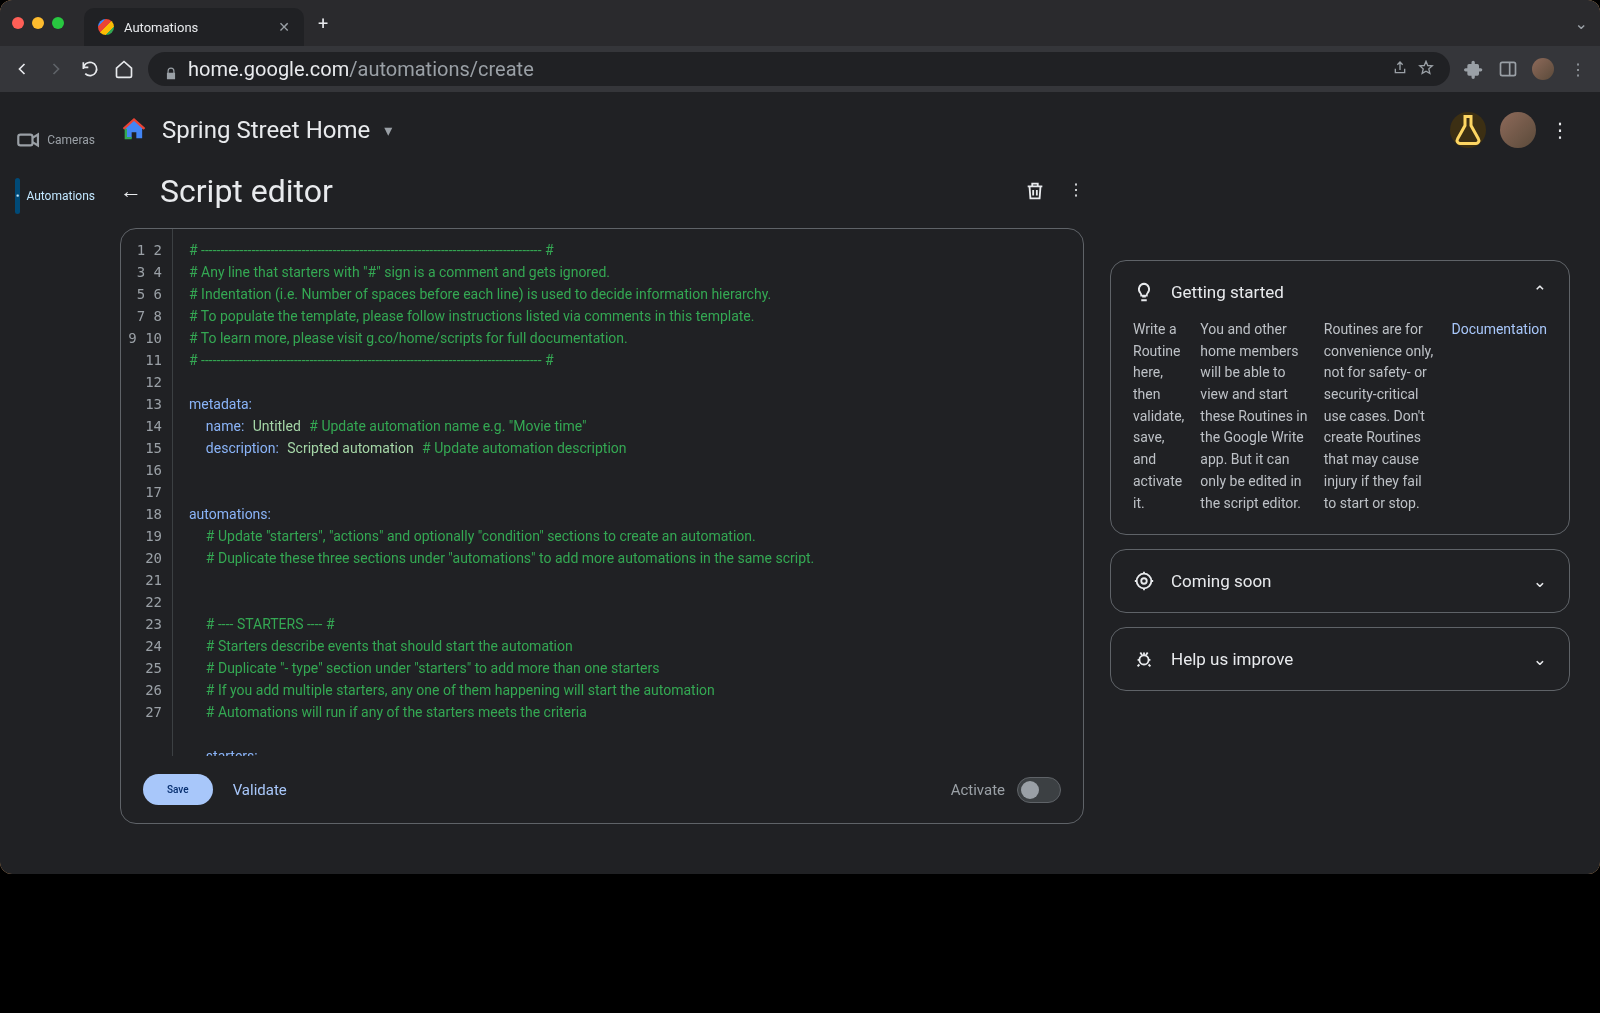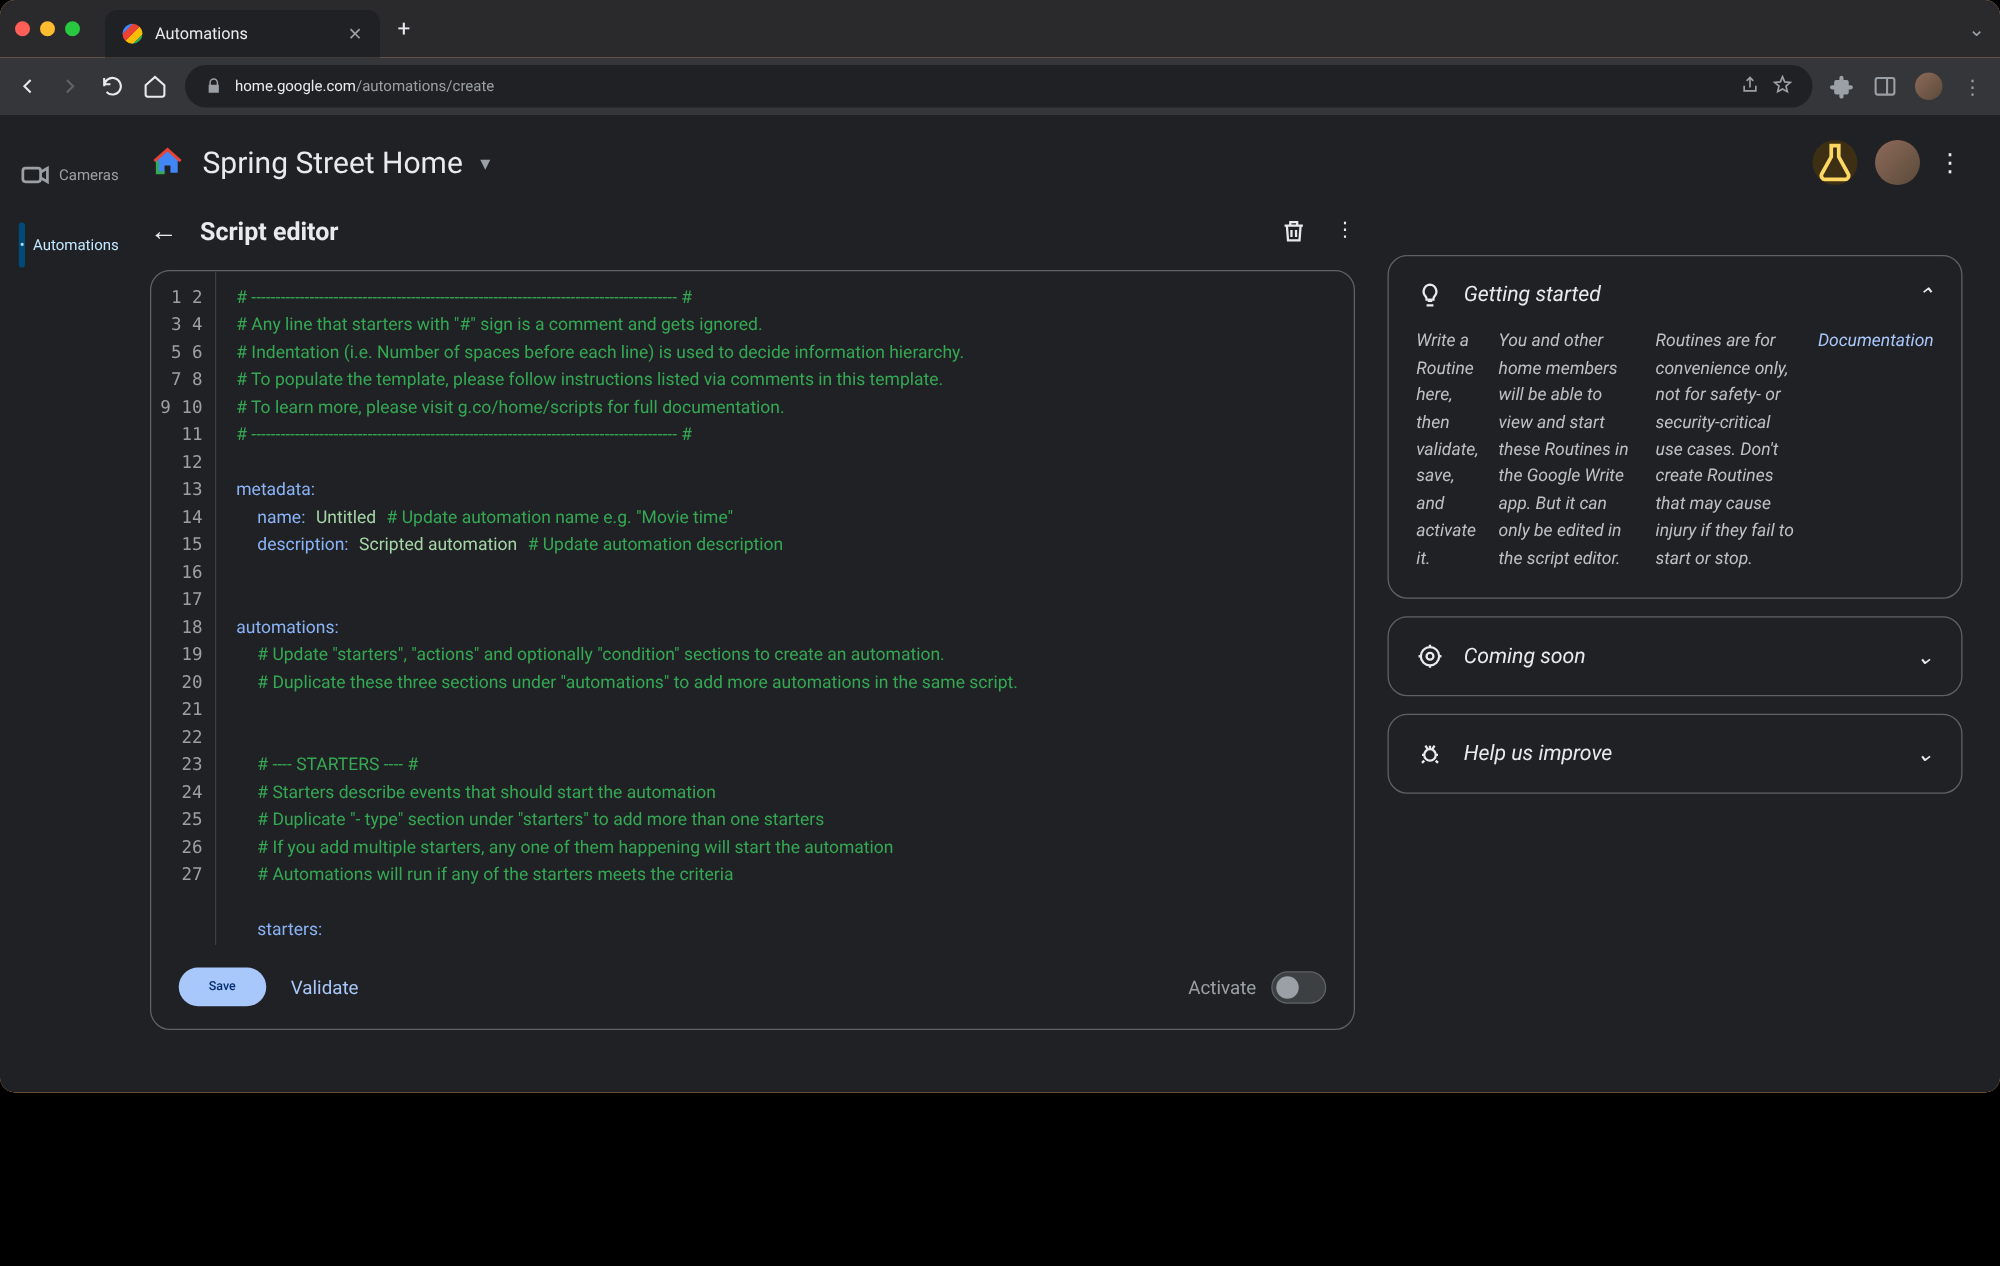--- a/index.html
+++ b/index.html
@@ -16,21 +16,21 @@
 .tab { background:#202124; height:38px; margin-top:8px; border-radius:10px 10px 0 0; display:flex; align-items:center; padding:0 14px; gap:10px; min-width:220px; }
 .tab .favicon { width:16px; height:16px; background:linear-gradient(135deg,#4285f4 25%,#ea4335 25% 50%,#fbbc05 50% 75%,#34a853 75%); border-radius:50%; }
 .tab .title { color:#e8eaed; font-size:13px; flex:1; }
 .tab .close { color:#9aa0a6; font-size:14px; cursor:default; }
 .newtab { color:#e8eaed; font-size:18px; margin-left:14px; }
 .tabs-drop { margin-left:auto; color:#9aa0a6; }
 
 
 .toolbar { height:46px; background:#35363a; display:flex; align-items:center; padding:0 12px; gap:14px; }
 .tb-ico { width:20px; height:20px; display:flex; align-items:center; justify-content:center; color:#9aa0a6; }
-.omnibox { flex:1; background:#202124; border-radius:22px; height:34px; display:flex; align-items:center; padding:0 16px; color:#9aa0a6; font-size:12px; gap:10px; }
+.omnibox { flex:1; background:#202124; border-radius:22px; height:34px; display:flex; align-items:center; padding:0 16px; color:#9aa0a6; font-size:20px; gap:10px; }
 .omnibox .url-main { color:#e8eaed; }
 .avatar-sm { width:22px; height:22px; border-radius:50%; background:linear-gradient(135deg,#8e6a5a,#5a4a3a); }
 
 
 .page { background:#202124; height:calc(100% - 92px); display:flex; }
 .sidebar { width:110px; padding-top:30px; display:flex; flex-direction:column; align-items:center; gap:20px; }
 .sb-item { display:flex; flex-direction:row; align-items:center; gap:6px; color:#9aa0a6; font-size:12px; width:80px; }
 .sb-item .ico-wrap { width:60px; height:36px; border-radius:18px; display:flex; align-items:center; justify-content:center; }
 .sb-item.active .ico-wrap { background:#004a77; }
 .sb-item.active { color:#c2e7ff; }
@@ -41,40 +41,40 @@
 .home-name { color:#e8eaed; font-size:24px; font-weight:400; }
 .pg-head-right { margin-left:auto; display:flex; align-items:center; gap:14px; }
 .pill-ico { width:36px; height:36px; border-radius:50%; background:#3c2f13; display:flex; align-items:center; justify-content:center; color:#fdd663; }
 .avatar-md { width:36px; height:36px; border-radius:50%; background:linear-gradient(135deg,#8e6a5a,#5a4a3a); }
 .kebab { color:#e8eaed; font-size:20px; }
 
 .main-area { display:flex; gap:26px; height:calc(100% - 80px); }
 .editor-col { flex:1; display:flex; flex-direction:column; }
 .editor-head { display:flex; align-items:center; gap:18px; margin-bottom:18px; }
 .back-arrow { color:#e8eaed; font-size:22px; }
-.editor-title { color:#e8eaed; font-size:20px;font-weight:bold; }
+.editor-title { color:#e8eaed; font-size:32px; }
 .editor-head-right { margin-left:auto; display:flex; gap:22px; color:#e8eaed; }
 
 .code-box { border:1px solid #5f6368; border-radius:16px; flex:1; display:flex; flex-direction:column; overflow:hidden; }
 .code-scroll { flex:1; display:flex; overflow:hidden; }
 .gutter { width:52px; border-right:1px solid #3c4043; padding:10px 10px 10px 0; text-align:right; color:#9aa0a6; font-family:Menlo,Consolas,monospace; font-size:14px; line-height:22px; }
 .code { flex:1; padding:10px 16px; font-family:Menlo,Consolas,monospace; font-size:14px; line-height:22px; overflow:hidden; white-space:pre; color:#9aa0a6; }
 .tkn-comment { color:#34a853; }
 .tkn-key { color:#8ab4f8; }
 .tkn-val { color:#a5d6a7; }
 .cursor { display:inline-block; width:1px; height:16px; background:#e8eaed; vertical-align:middle; }
 
 .editor-foot { padding:18px 22px; display:flex; align-items:center; gap:20px; }
 .btn-save { background:#a8c7fa; color:#062e6f; border:none; border-radius:22px; padding:10px 24px; font-size:10px; font-weight:500; }
 .btn-validate { background:none; border:none; color:#a8c7fa; font-size:15px; }
 .activate-wrap { margin-left:auto; display:flex; align-items:center; gap:12px; color:#9aa0a6; font-size:15px; }
 .switch { width:44px; height:26px; background:#3c4043; border-radius:14px; position:relative; border:1px solid #5f6368; }
 .switch::after { content:""; position:absolute; width:18px; height:18px; background:#9aa0a6; border-radius:50%; left:3px; top:3px; }
 
-.right-col { width:460px; display:flex; flex-direction:column; gap:14px; margin-top:32px;font-style:italic; }
+.right-col { width:460px; display:flex; flex-direction:column; gap:14px; margin-top:88px; }
 .panel { border:1px solid #5f6368; border-radius:16px; padding:20px 22px; }
 .panel-head { display:flex; align-items:center; gap:16px; color:#e8eaed; font-size:17px; }
 .panel-head .sp { margin-left:auto; }
 .panel-body { margin-top:16px; color:#bdc1c6; font-size:14px; line-height:1.55; display:flex; flex-direction:row; gap:16px; }
 .doc-link { color:#a8c7fa; font-size:14px; }
 
 svg { width:100%; height:100%; }
 </style>
 </head>
 <body>

